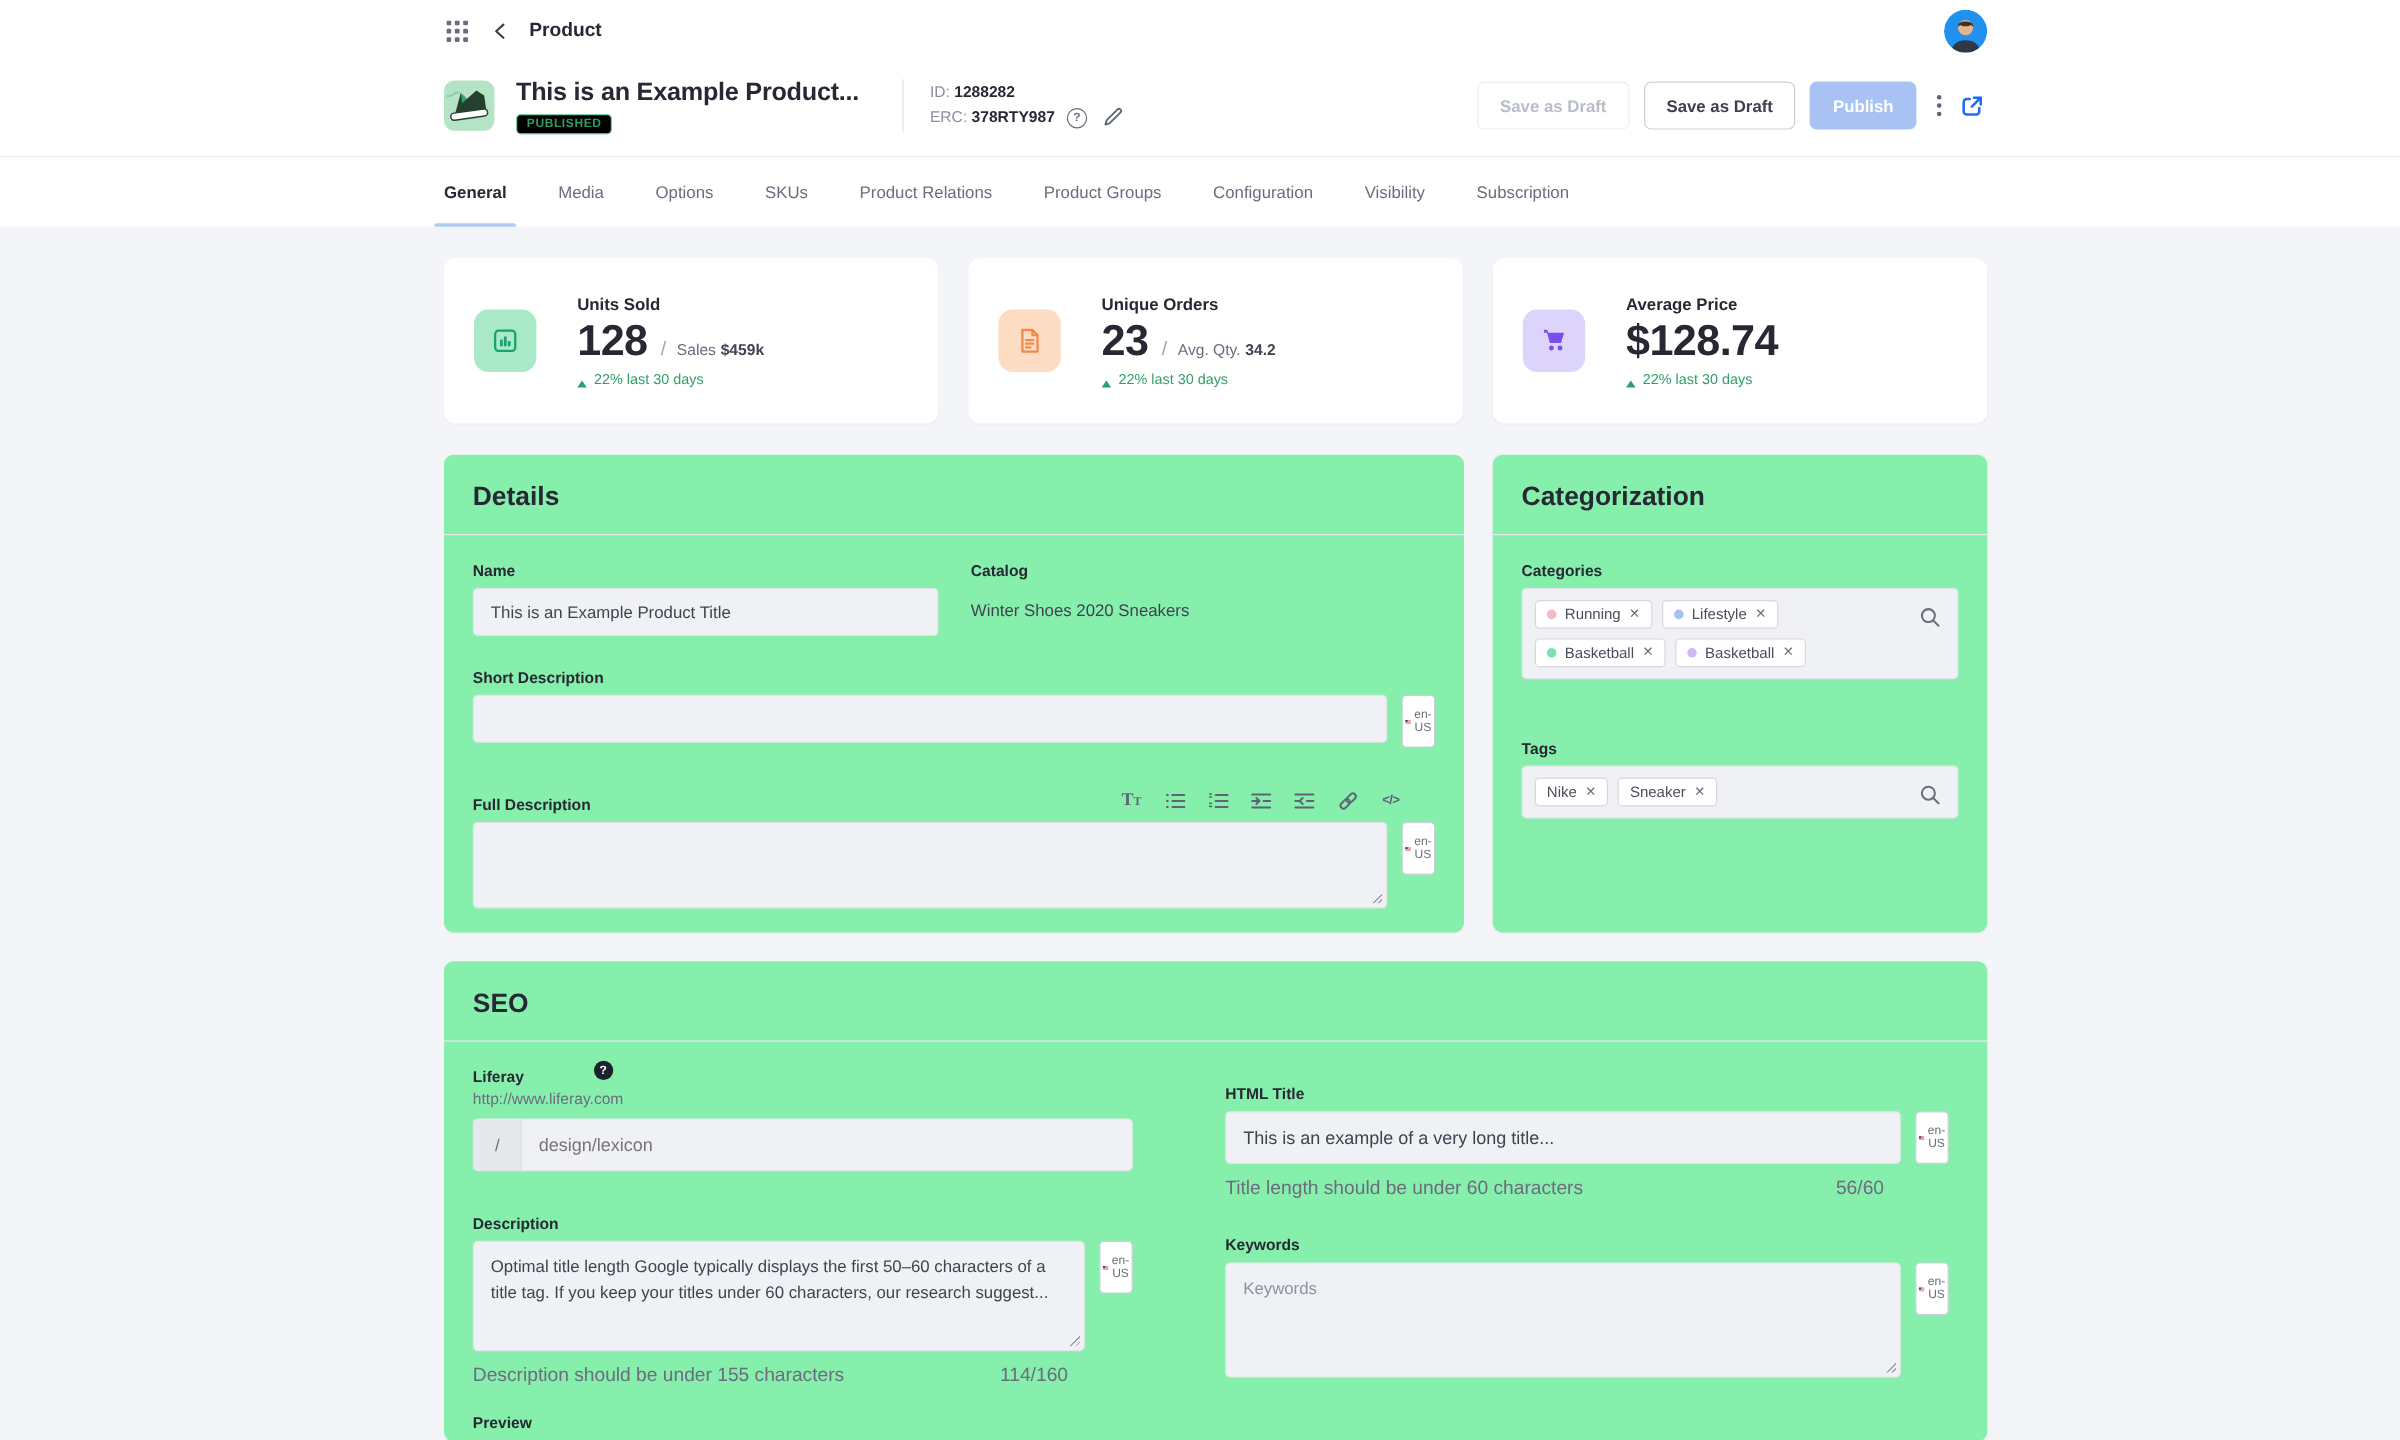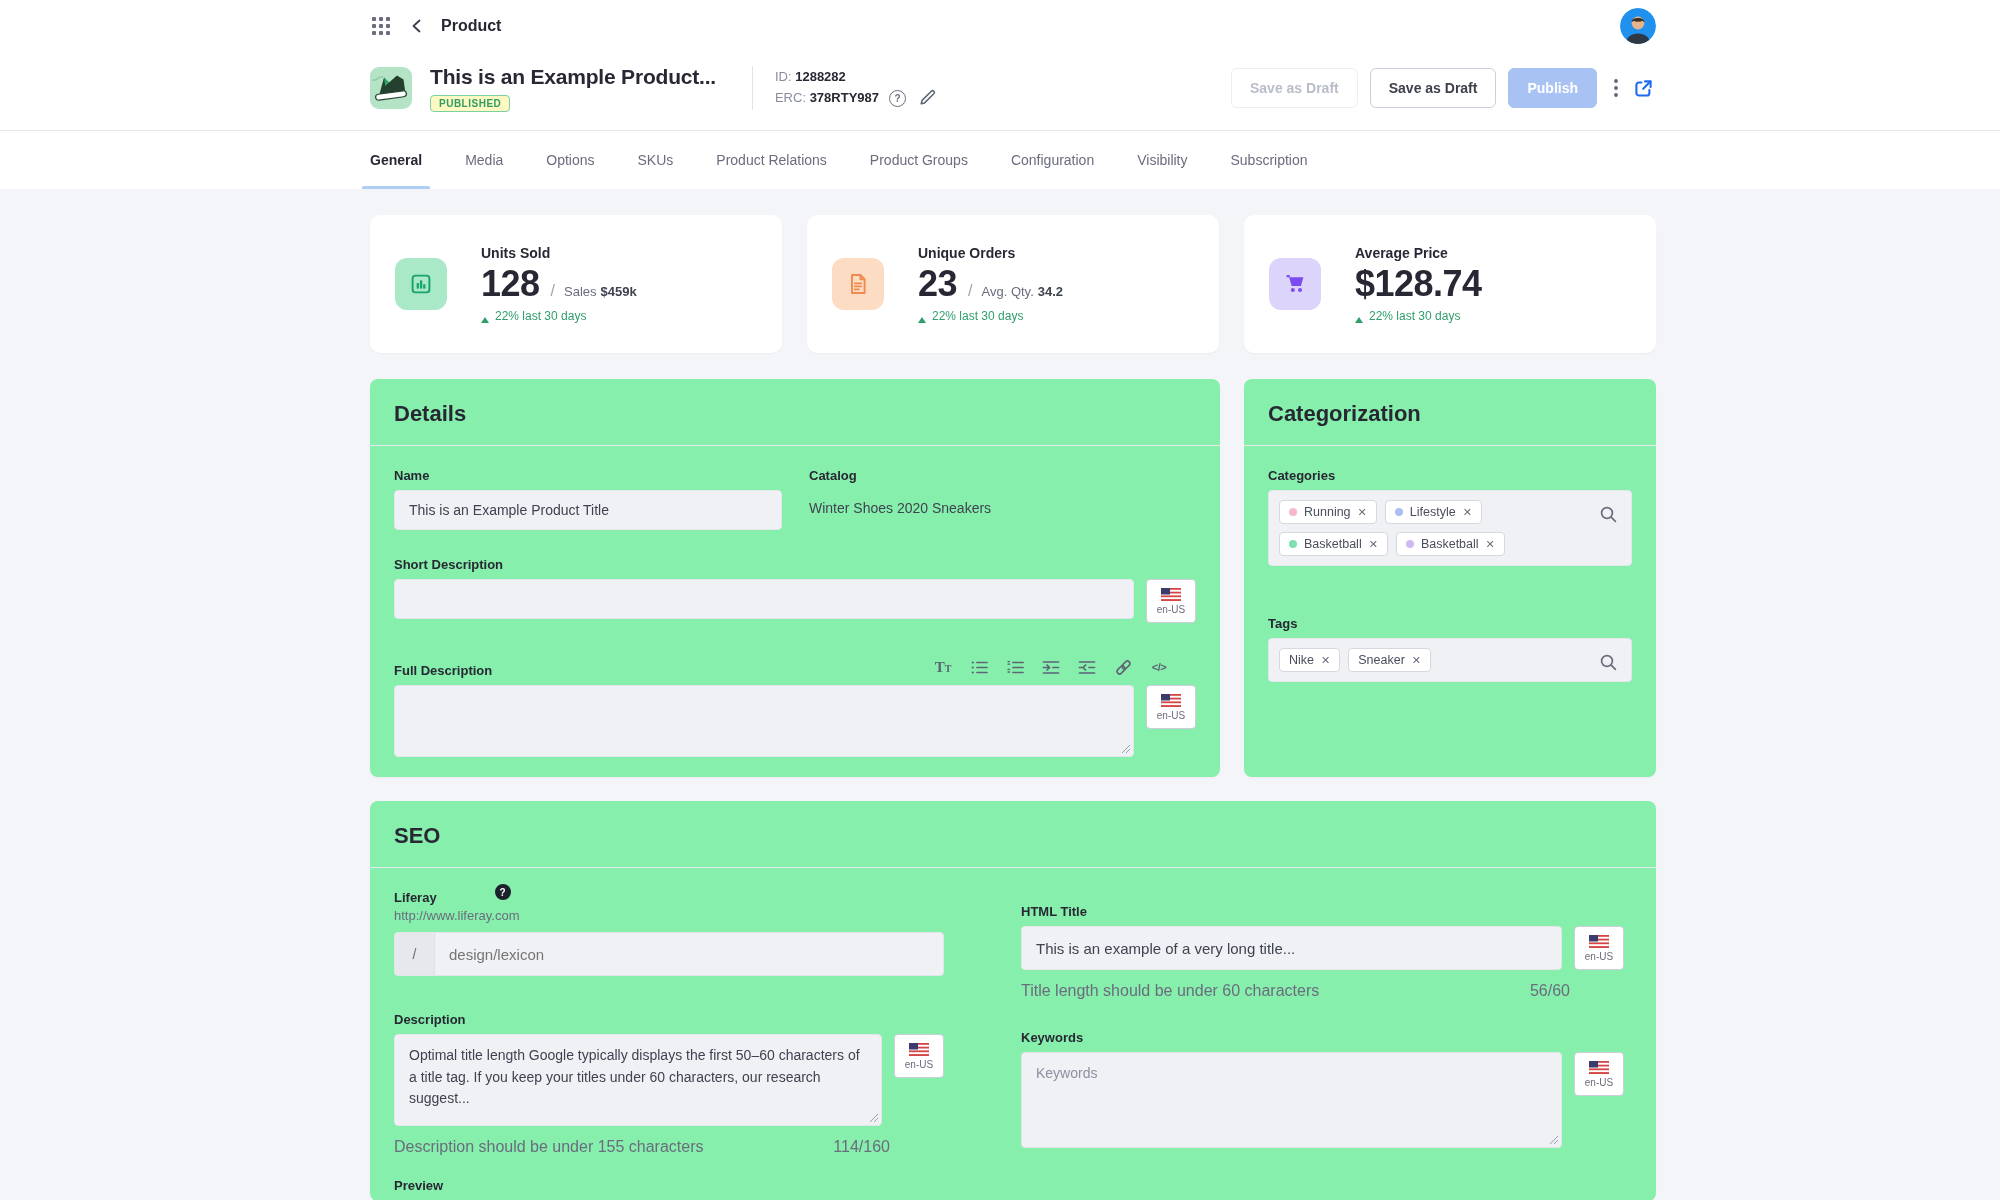--- a/index.html
+++ b/index.html
@@ -13,21 +13,21 @@
   .topbar-title { font-size:16px; font-weight:700; color:#272833; }
   .topbar .spacer { flex:1; }
   .avatar { width:36px; height:36px; border-radius:50%; overflow:hidden; border:none; background:none; cursor:pointer; }
 
   
   .prod-head { height:84px; display:flex; align-items:center; }
   .thumb { width:42px; height:42px; border-radius:9px; background:#b5e3c6; overflow:hidden; flex:0 0 auto; }
   .titlebox { margin-left:18px; }
   .prod-title { font-size:21px; font-weight:700; color:#272833; letter-spacing:-0.2px; }
   .badge { display:inline-block; margin-top:6px; font-size:10px; font-weight:700; letter-spacing:.5px;
-    color:#2e9e63; border:1px solid #7bcfa2; border-radius:4px; padding:2px 8px; background:#fef9c3; }
+    color:#2e9e63; border:1px solid #7bcfa2; border-radius:4px; padding:2px 8px; background:#000000; }
   .vdivider { width:1px; height:44px; background:#e2e3ea; margin:0 22px 0 36px; }
   .idblock { font-size:13px; line-height:1.55; }
   .idblock .lbl { color:#8a8da0;margin-top:40px; }
   .idblock .val { font-weight:700; color:#272833; }
   .erc-row { display:flex; align-items:center; gap:10px; }
   .help-circle { width:17px; height:17px; border:1.4px solid #6b6c7e; border-radius:50%; color:#6b6c7e;
     font-size:10px; font-weight:700; display:inline-flex; align-items:center; justify-content:center; background:none; cursor:pointer; }
   .prod-head .spacer { flex:1; }
   .btn { height:40px; padding:0 18px; border-radius:6px; font-size:14px; font-weight:600; cursor:pointer;
     font-family:inherit;text-align:center; }
@@ -82,22 +82,22 @@
   .input::placeholder, textarea::placeholder { color:#8c90a0; }
   .static-value { font-size:14px; color:#3f4350; padding-top:10px; }
   .two-col { display:flex; }
   .name-field { width:388px; margin-right:27px; }
   .catalog-field { flex:1; }
   .mt { margin-top:27px; }
 
   .input-with-flag { display:flex; gap:12px; align-items:stretch; }
   .input-with-flag.top { align-items:flex-start; }
   .input-with-flag .input, .input-with-flag .ta-wrap { flex:1; }
-  .flag-btn { width:50px; min-height:44px; background:#fff; border:1px solid #cdced9; border-radius:4px;
-    display:flex; flex-direction:column; align-items:center; justify-content:center; gap:3px; cursor:pointer; padding:4px 2px; }
+  .flag-btn { width:28px; min-height:44px; background:#fff; border:1px solid #cdced9; border-radius:4px;
+    display:flex; flex-direction:row; align-items:center; justify-content:center; gap:3px; cursor:pointer; padding:4px 2px; }
   .flag-btn .loc { font-size:10px; color:#6b6c7e; font-family:inherit; }
 
   .ta-wrap { position:relative; }
   textarea.ta { width:100%; background:#f0f1f4; border:1px solid #e4e5ea; border-radius:4px;
     padding:10px 14px; font-size:14px; color:#3f4350; font-family:inherit; line-height:1.55; resize:none; display:block; }
   .resize-handle { position:absolute; right:4px; bottom:4px; width:10px; height:10px;
     background:repeating-linear-gradient(135deg, transparent 0 2px, #9aa0ae 2px 3px);
     clip-path:polygon(100% 0,100% 100%,0 100%); pointer-events:none; }
 
   .label-row { display:flex; align-items:flex-end; justify-content:space-between; margin-bottom:7px; }

